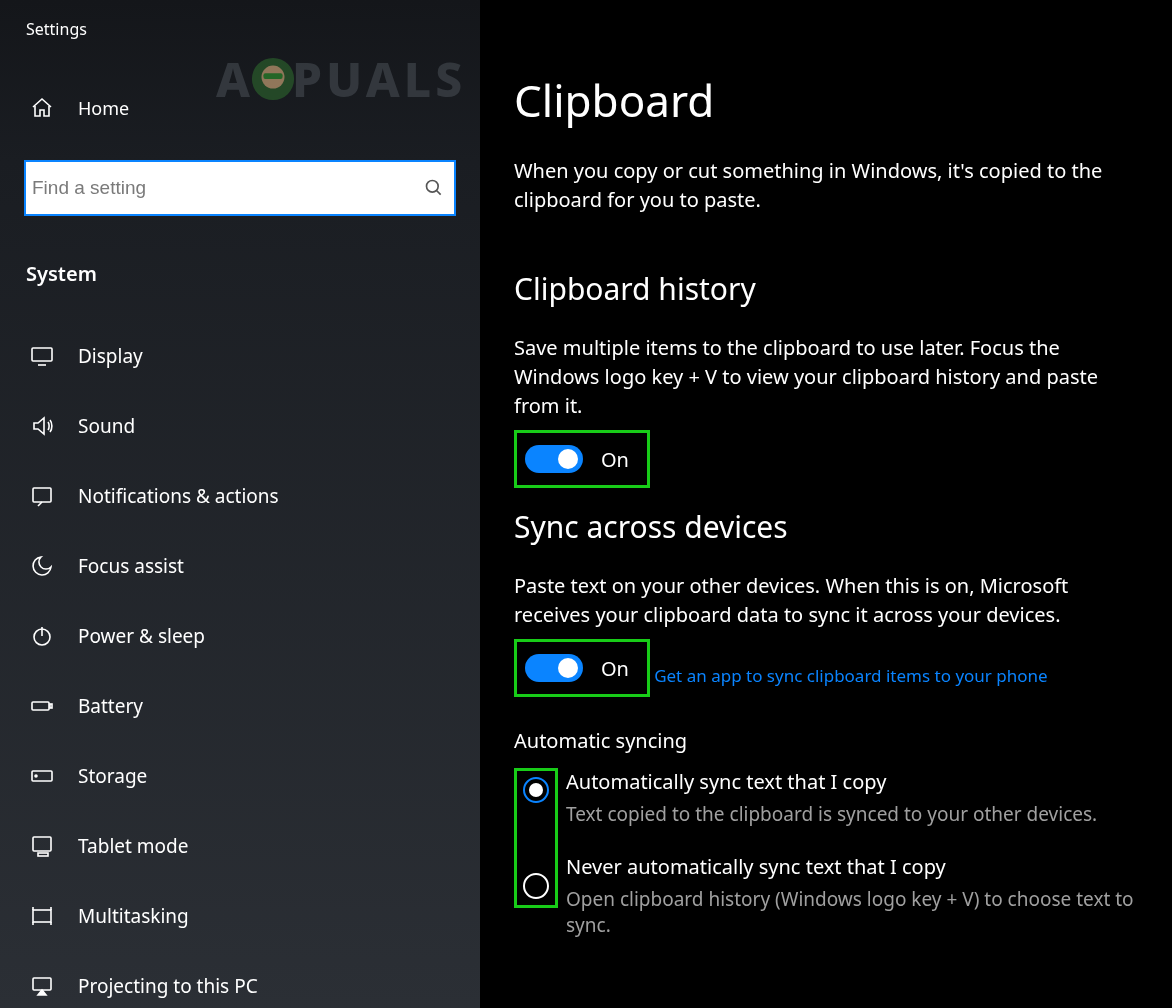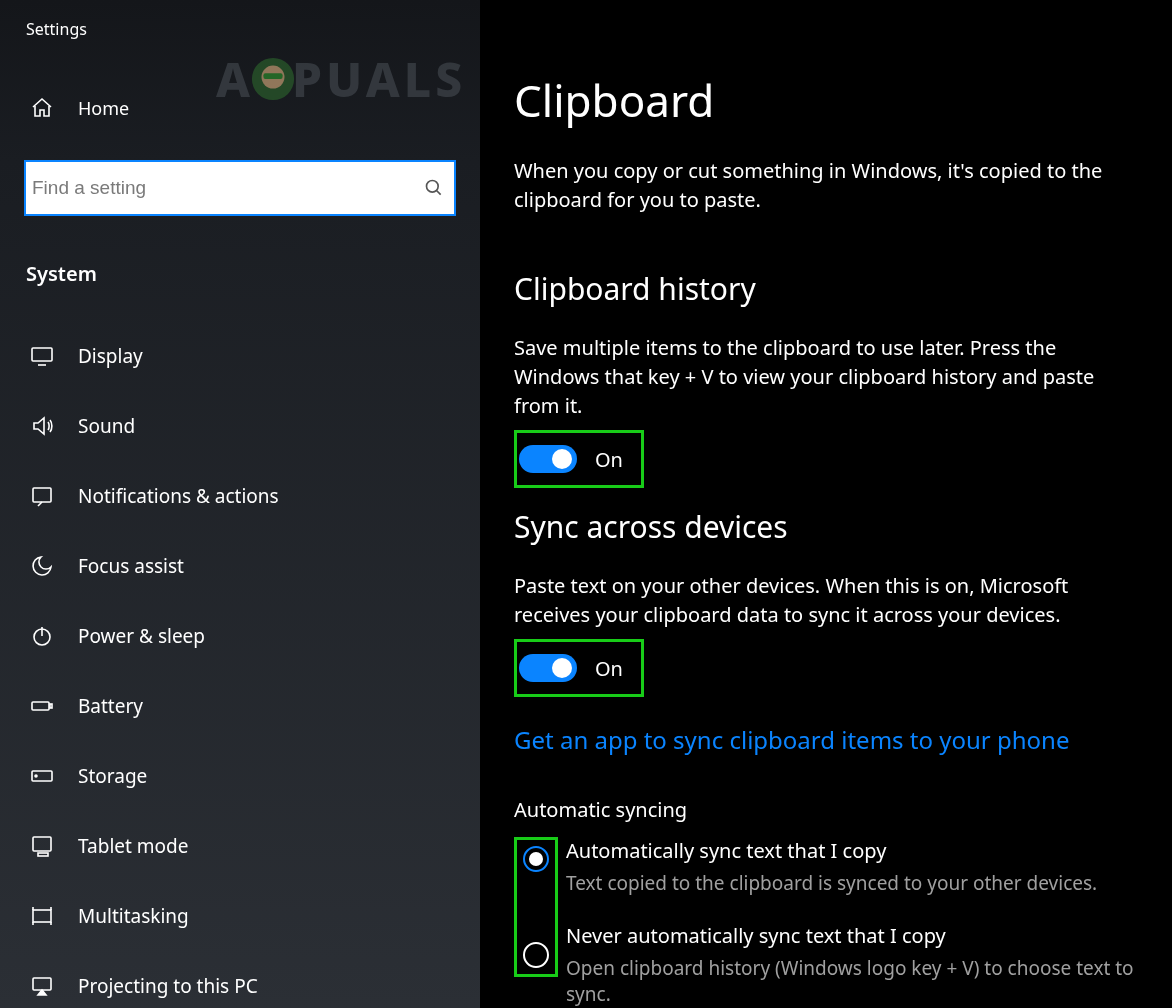--- a/index.html
+++ b/index.html
@@ -124,21 +124,21 @@
     font-size: 30px;
     font-weight: 400;
     margin-bottom: 24px;
   }
   .desc {
     font-size: 20px;
     line-height: 1.45;
     margin-bottom: 10px;
   }
   .link {
-    font-size: 24px;
+    font-size: 17px;
     color: #0a84ff;
     margin: 8px 0 40px 0;
     cursor: pointer;
     display:inline-block;
   }
   .subhead {
     font-size: 20px;
     margin: 0 0 14px 0;
   }
 
@@ -160,21 +160,21 @@
     position: absolute;
     top: 4px; right: 5px;
     width: 20px; height: 20px;
     border-radius: 50%;
     background: #fff;
   }
   .toggle-label { font-size: 20px; }
 
   .highlight-box {
     border: 3px solid #18cc18;
-    padding: 12px 18px 12px 2px;
+    padding: 12px 18px 12px 8px;
     display: inline-flex;
     align-items: center;
     gap: 18px;
     margin-bottom: 18px;
   }
   .highlight-box .toggle-row { margin-bottom:0; }
 
   
   .radio-block { display:flex; align-items:flex-start; gap:0; }
   .radio-col-highlight {
@@ -323,21 +323,21 @@
   </div>
 </div>
 
 <div class="main">
 
   <div class="page-title">Clipboard</div>
   <div class="lead">When you copy or cut something in Windows, it's copied to the clipboard for you to paste.</div>
 
   
   <div class="section-title">Clipboard history</div>
-  <div class="desc">Save multiple items to the clipboard to use later. Press the Windows that key + V to view your clipboard history and paste from it.</div>
+  <div class="desc">Save multiple items to the clipboard to use later. Focus the Windows logo key + V to view your clipboard history and paste from it.</div>
 
   <div class="highlight-box">
     <div class="toggle-row">
       <div class="toggle">
         <div class="knob"></div>
       </div>
       <div class="toggle-label">On</div>
     </div>
   </div>
 

